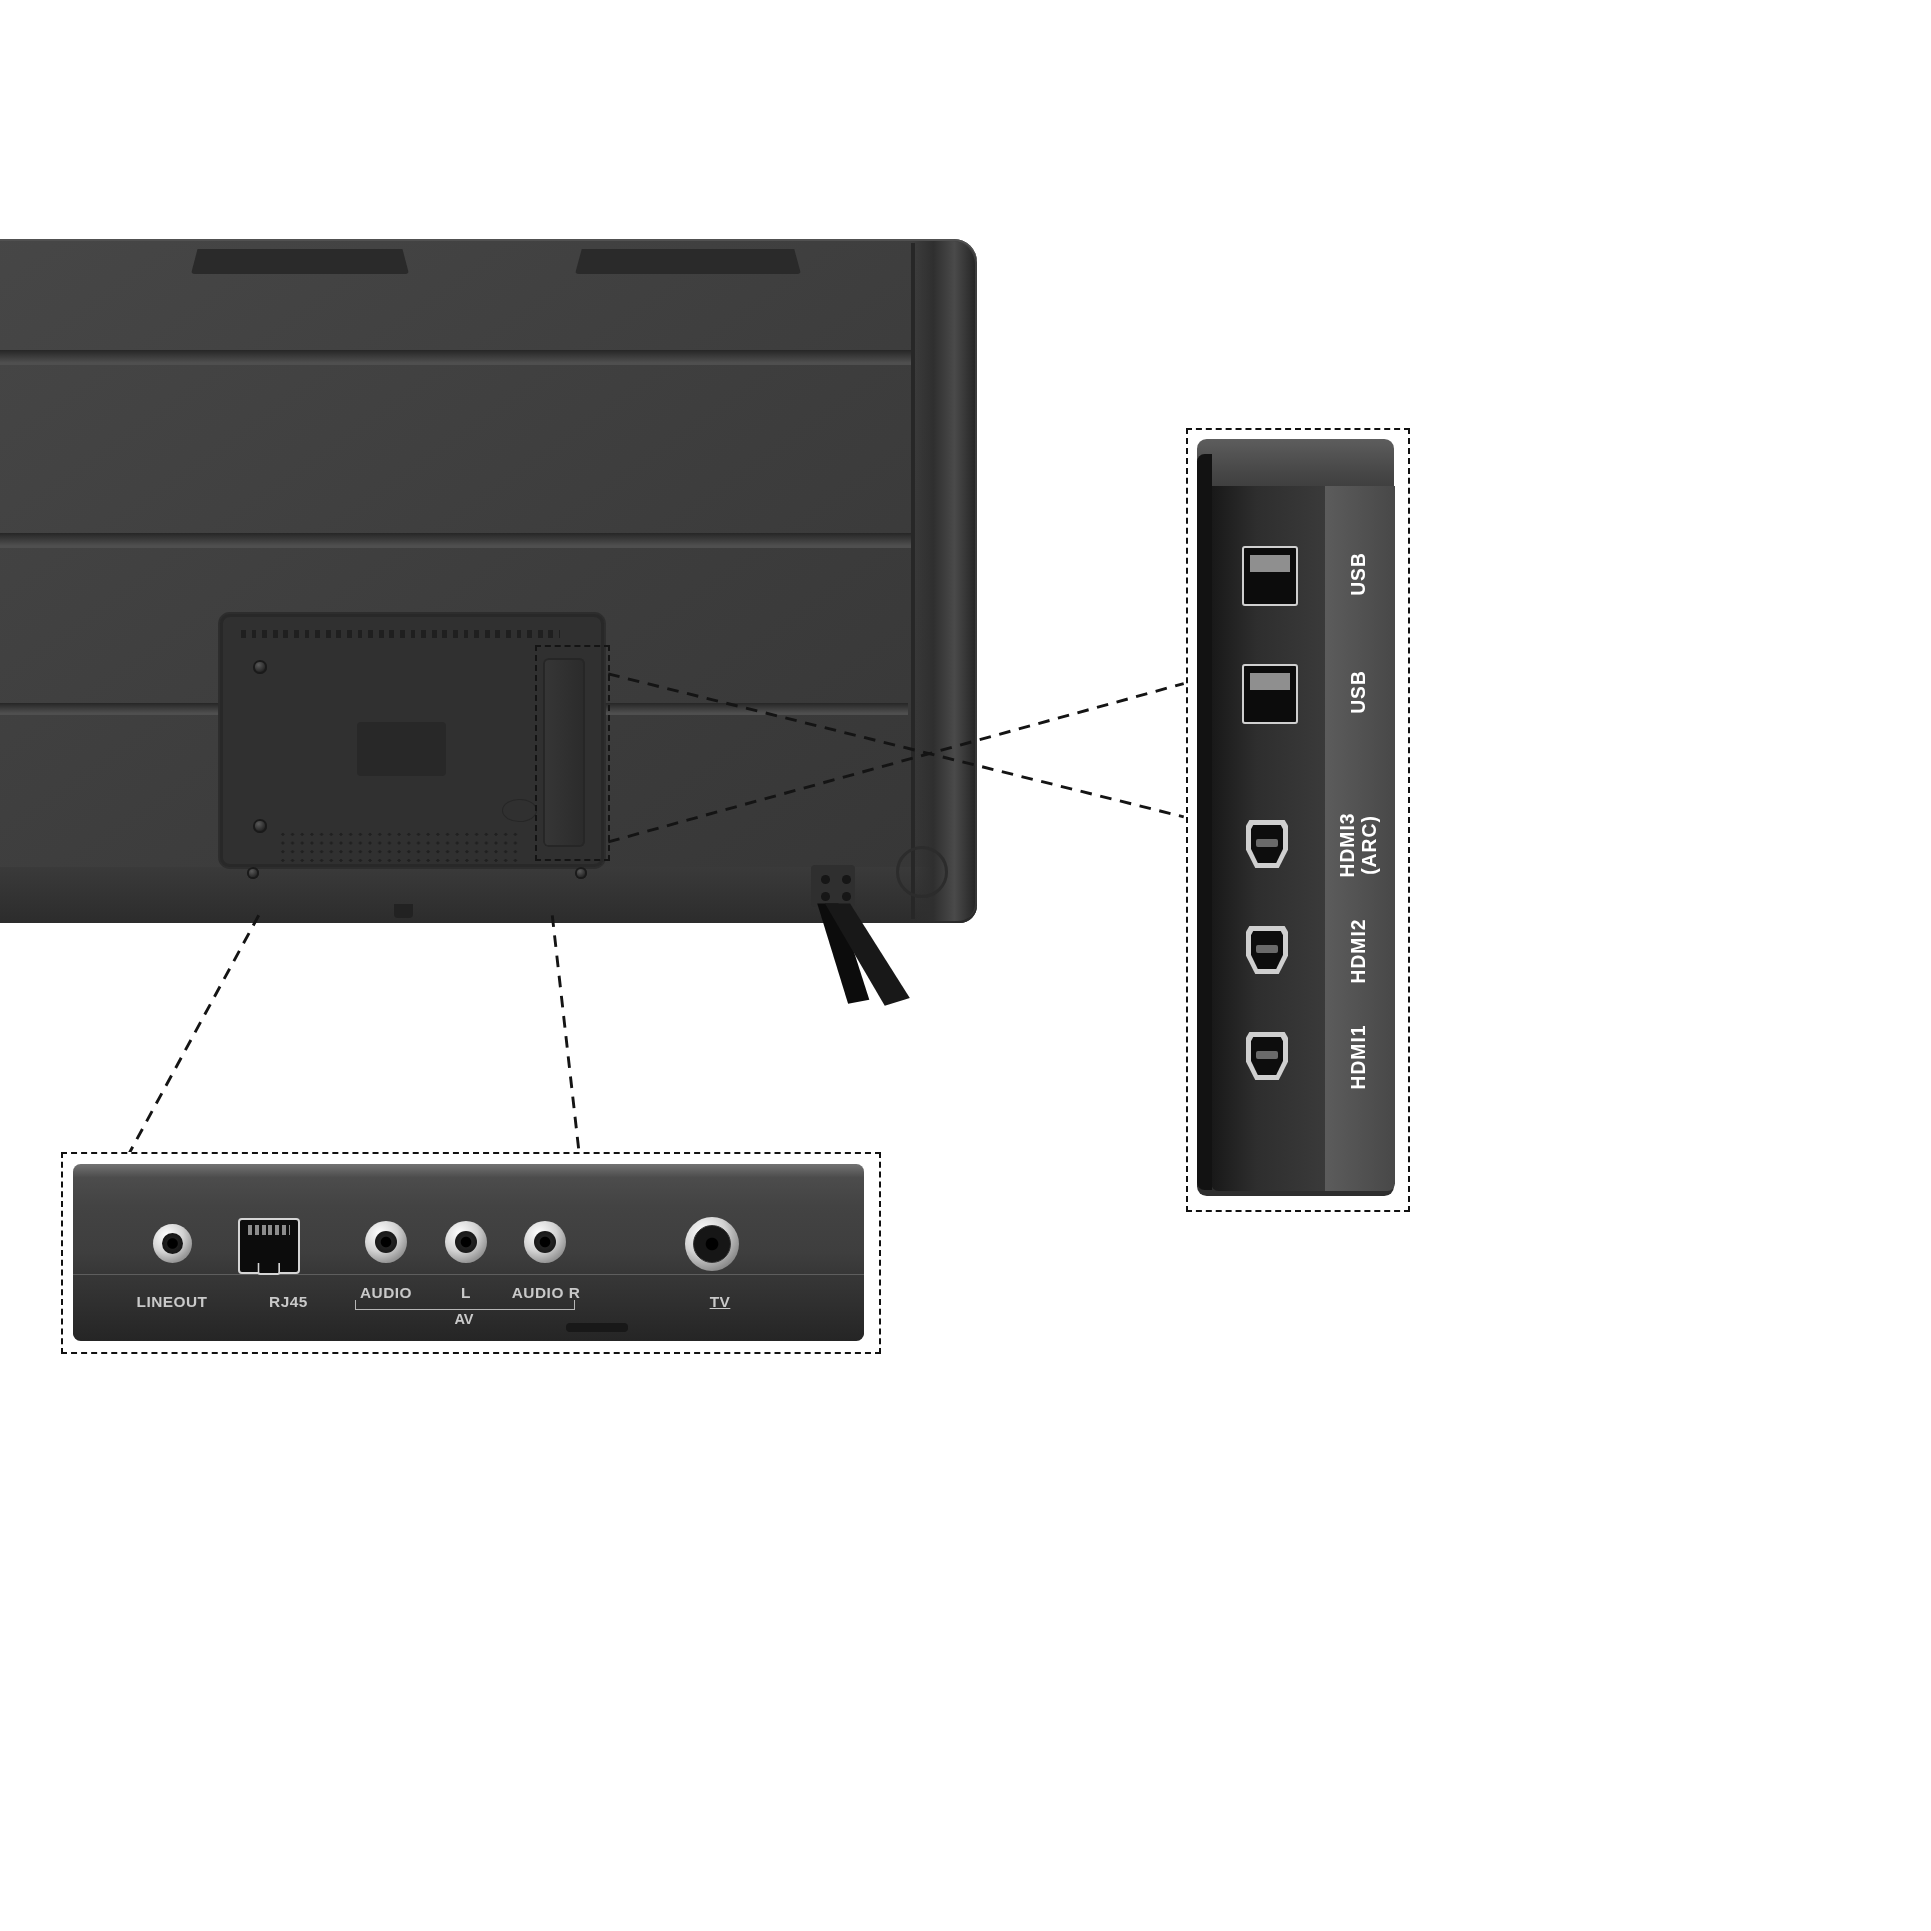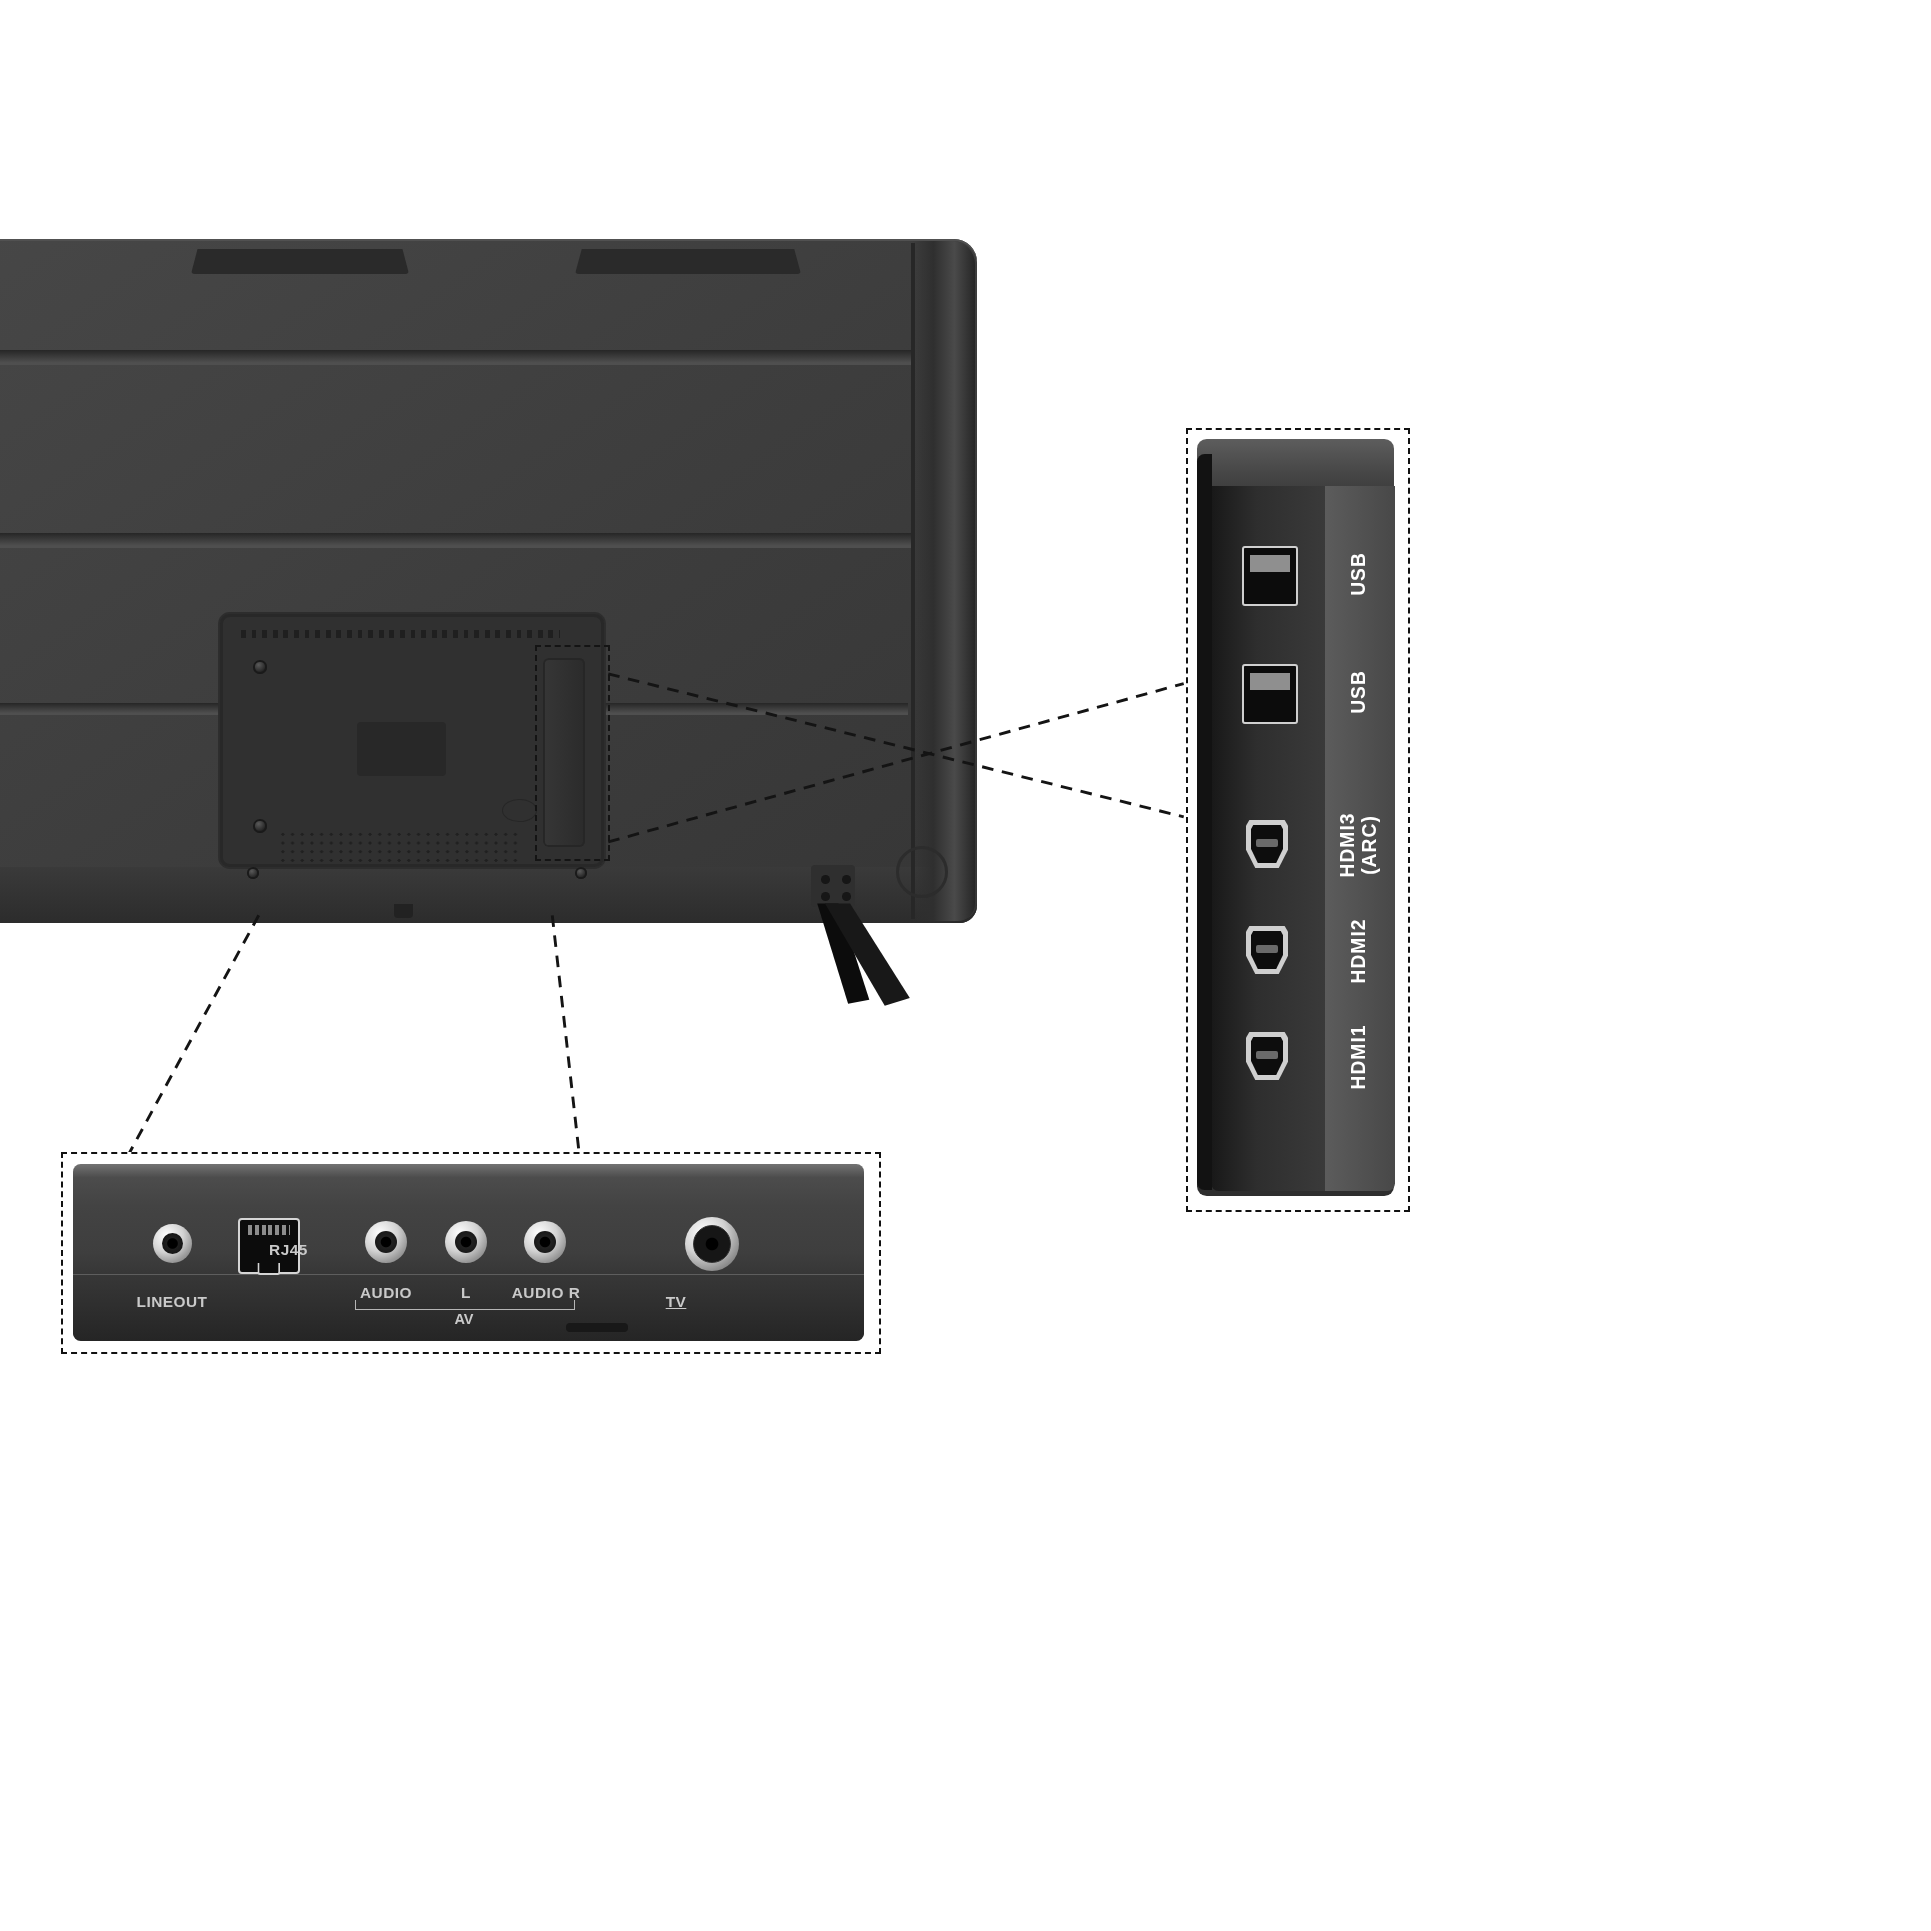--- a/index.html
+++ b/index.html
@@ -187,22 +187,22 @@
   <div class="bp-slot"></div>
 
   <div class="jack" style="left:153px;top:1224px;"></div>
   <div class="rj45" style="left:238px;top:1218px;"></div>
   <div class="rca" style="left:365px;top:1221px;"></div>
   <div class="rca" style="left:445px;top:1221px;"></div>
   <div class="rca" style="left:524px;top:1221px;"></div>
   <div class="antenna" style="left:685px;top:1217px;"></div>
 
   <div class="bport-label" style="left:172px;top:1293px;">LINEOUT</div>
-  <div class="bport-label" style="left:267px;top:1241px;padding-left:43px;">RJ45</div>
+  <div class="bport-label" style="left:267px;top:1293px;padding-left:43px;">RJ45</div>
   <div class="bport-label" style="left:386px;top:1284px;">AUDIO</div>
   <div class="bport-label" style="left:466px;top:1284px;">L</div>
   <div class="bport-label" style="left:546px;top:1284px;">AUDIO R</div>
   <div class="av-bracket"></div>
   <div class="av-label">AV</div>
-  <div class="bport-label" style="left:676px;top:1293px;text-decoration:underline;">TV</div>
+  <div class="bport-label" style="left:720px;top:1293px;text-decoration:underline;">TV</div>
 
 </div>
 
 
 </body></html>

